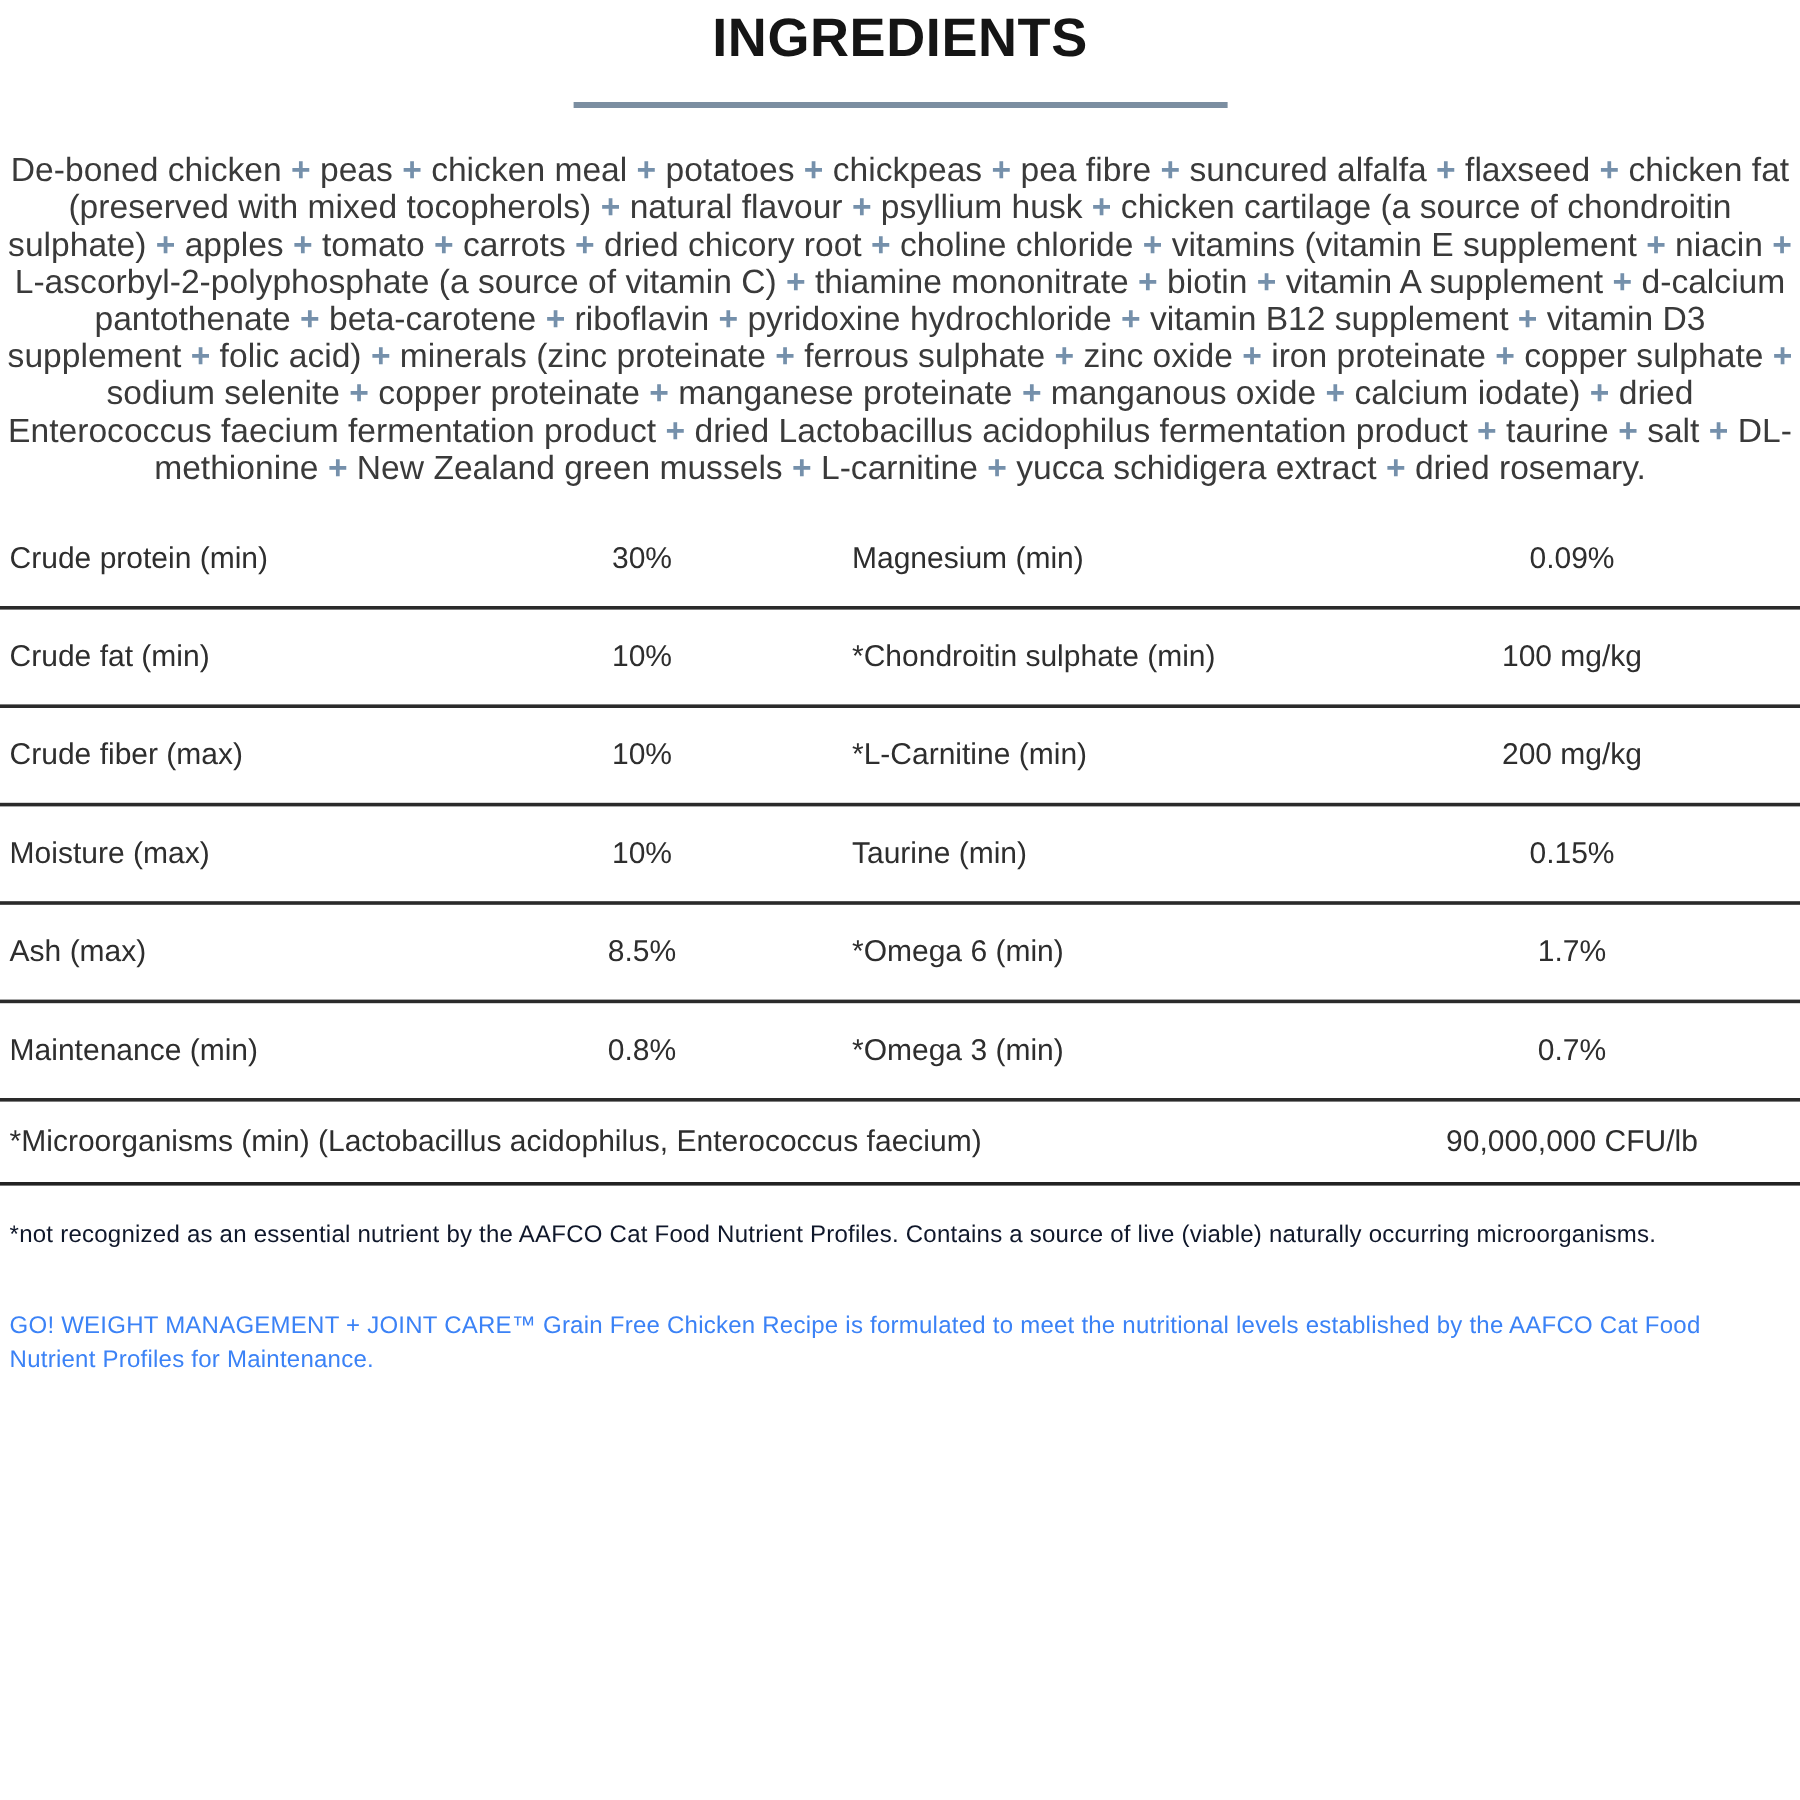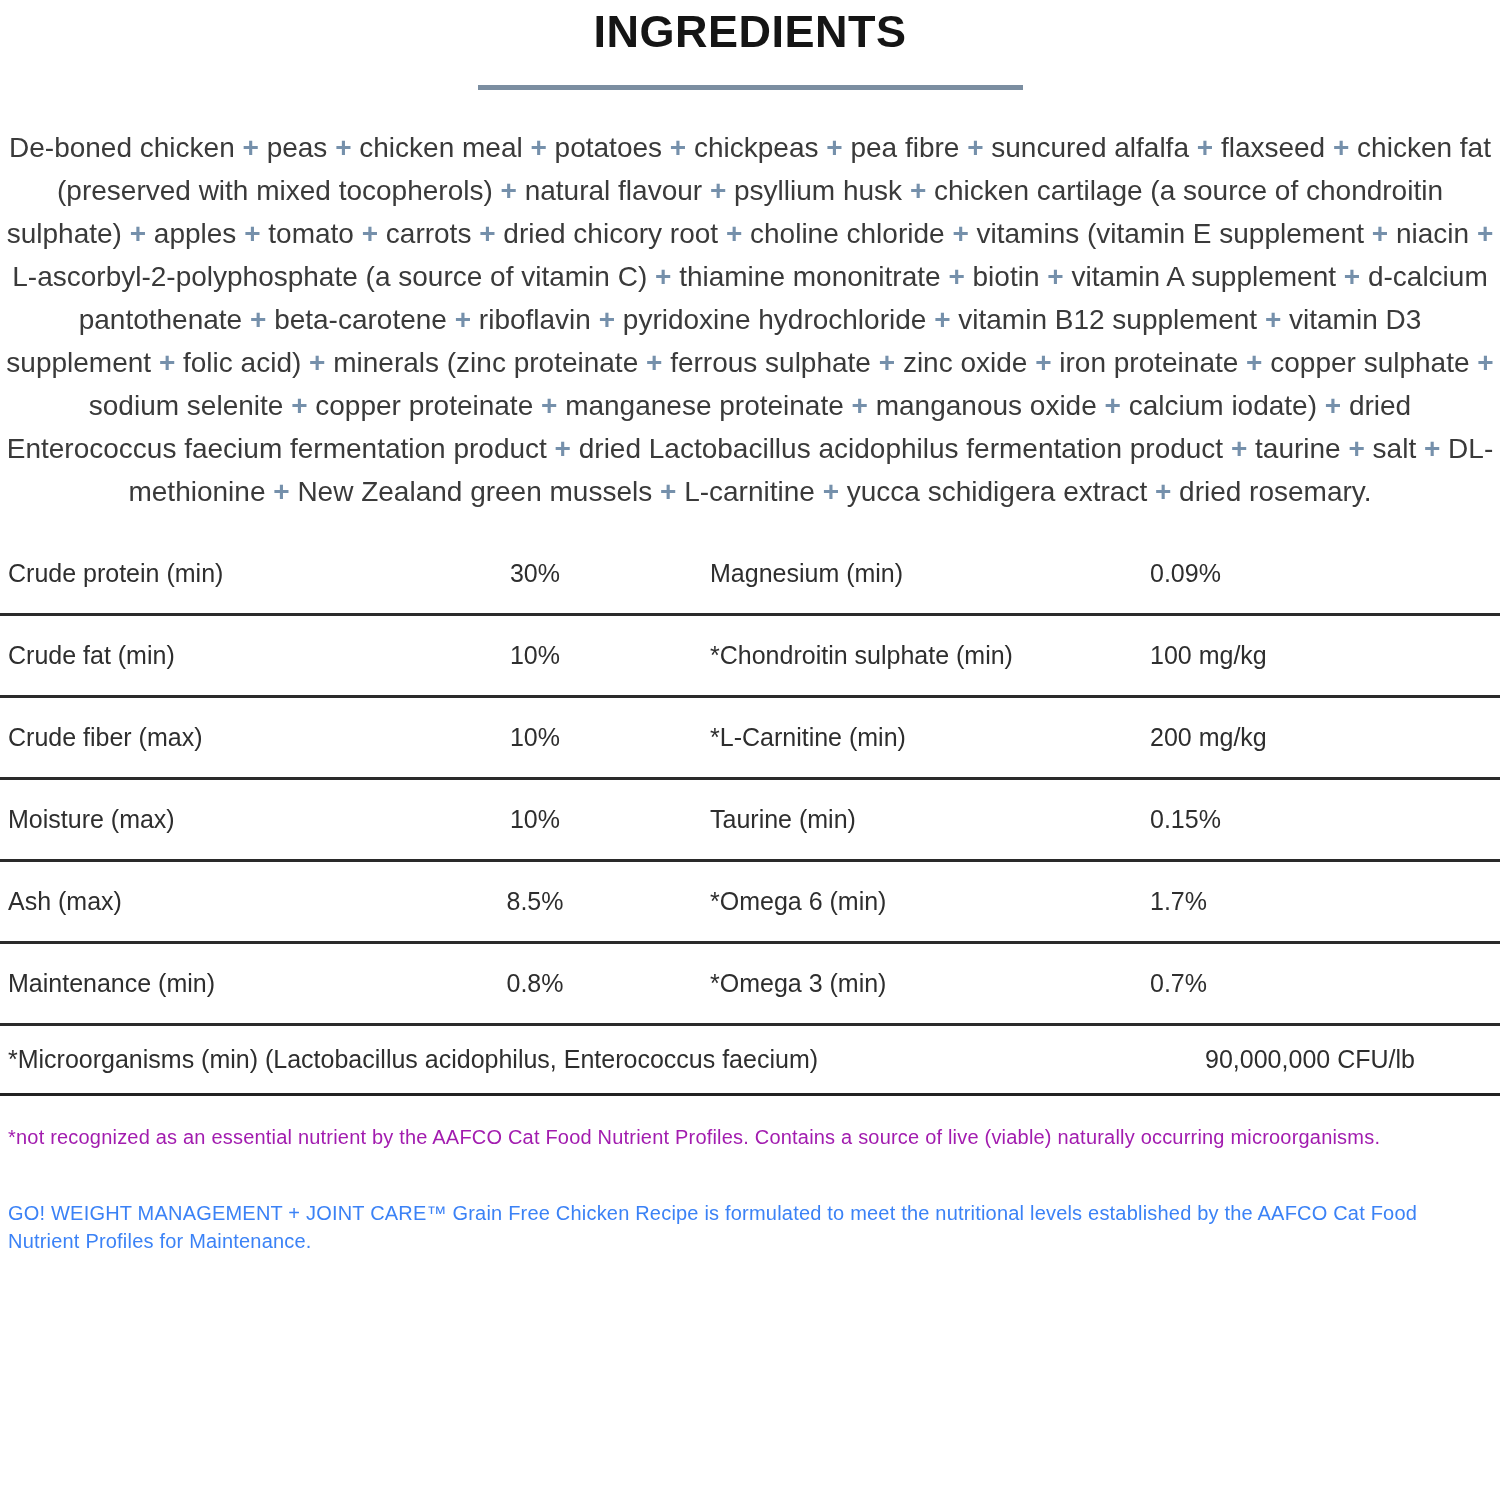--- a/index.html
+++ b/index.html
@@ -23,21 +23,21 @@
   .title-underline {
     width: 545px; height: 5px;
     background: #7b8ea1;
     margin: 27px auto 0 auto;
   }
   .ing-text {
     margin: 36px auto 0 auto;
     width: 1494px;
     text-align: center;
     font-size: 28px;
-    line-height: 43px;
+    line-height: 31px;
     color: #3a3a3a;
   }
   .plus { color: #7590ab; font-weight: 600; }
 
   .ga-title {
     margin: 146px 0 0 8px;
     font-size: 40px;
     font-weight: 900;
     letter-spacing: 0.3px;
     color: #151515;
@@ -49,39 +49,39 @@
     grid-template-columns: 450px 170px 90px 440px 320px;
     align-items: center;
     height: 82px;
     box-sizing: border-box;
     border-bottom: 3px solid #2a2a2a;
     font-size: 25px;
     color: #2e2e2e;
   }
   .arow .c1 { padding-left: 8px; }
   .arow .c2 { text-align: center; }
-  .arow .c5 { }
+  .arow .c5 { text-align: center; }
   .arow-full {
     display: flex;
     justify-content: space-between;
     align-items: center;
     height: 70px;
     box-sizing: border-box;
     border-bottom: 3px solid #222222;
     font-size: 25px;
     color: #2e2e2e;
   }
   .arow-full .lbl { padding-left: 8px; }
   .arow-full .val { width: 320px; margin-right: 30px; text-align: center; }
 
   .footnote {
     margin: 30px 8px 0 8px;
     font-size: 20px;
     letter-spacing: 0.2px;
-    color: #a21caf;
+    color: #0f172a;
   }
   .aafco {
     margin: 50px 8px 0 8px;
     font-size: 20px;
     line-height: 28px;
     letter-spacing: 0.2px;
     color: #3b82f6;
   }
 </style>
 </head>

